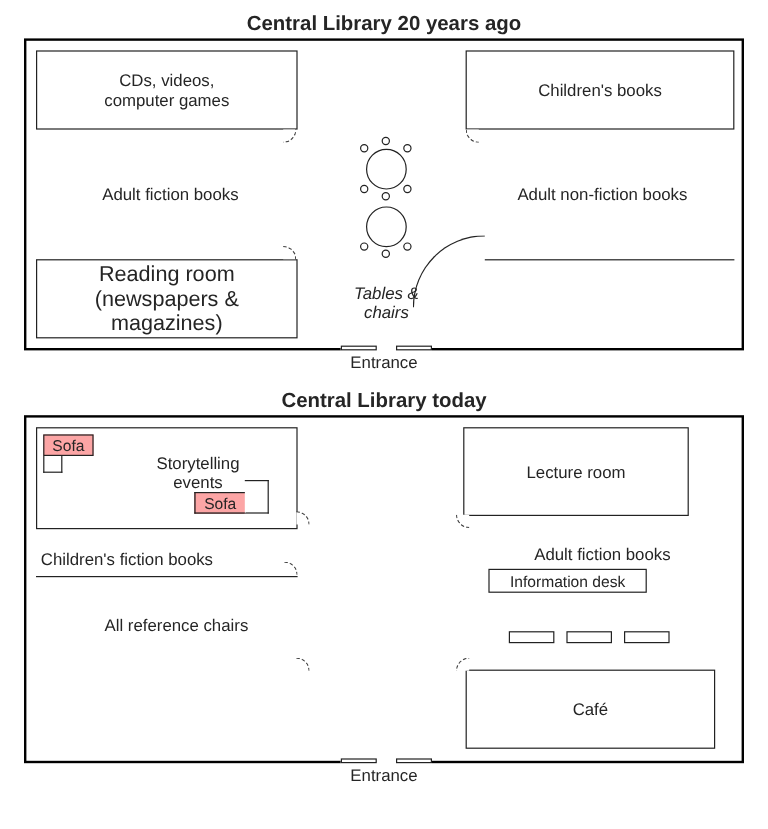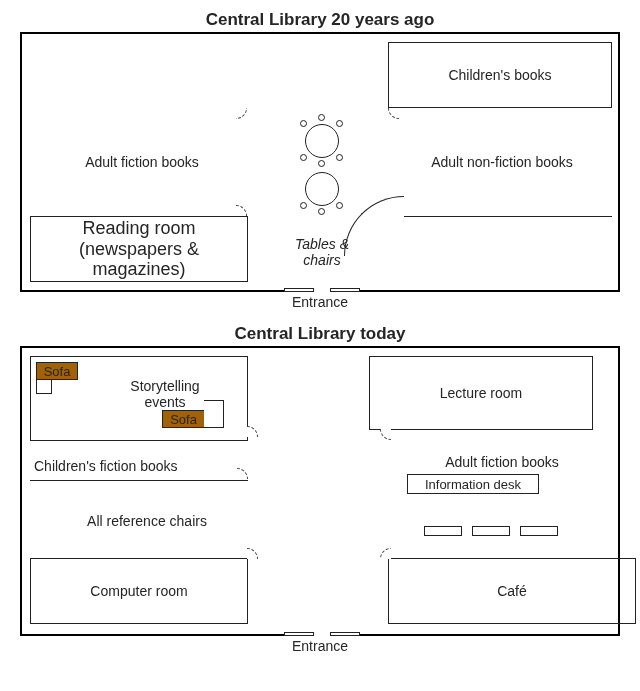--- a/index.html
+++ b/index.html
@@ -64,21 +64,21 @@
     border:1px solid #222;
     border-radius:50%;
     width:7px;height:7px;
     background:#fff;
   }
   .sofa-box {
     position:absolute;
     border:1px solid #222;
     padding:0 4px;
     font-size:13px;
-    background:#a16207;
+    background:#fca5a5;
     display:flex;align-items:center;justify-content:center;
   }
   .info-box {
     position:absolute;
     border:1px solid #222;
     padding:0 4px;
     font-size:13px;
     display:flex;align-items:center;justify-content:center;
   }
   .machine {
@@ -96,20 +96,24 @@
     position:absolute;
     text-align:center;
   }
 </style>
 </head>
 <body>
 
 <div class="plan-title">Central Library 20 years ago</div>
 <div class="plan" style="height:260px;">
 
+  <div class="room" style="left:8px;top:8px;width:218px;height:66px;">
+    <span class="label" style="white-space:pre-line;">CDs, videos,
+computer games</span>
+  </div>
 
   <div class="door-arc" style="left:203px;top:63px;clip-path:inset(50% 0 0 50%);"></div>
 
   <div class="room" style="left:366px;top:8px;width:224px;height:66px;">
     <span class="label">Children's books</span>
   </div>
   <div class="door-arc" style="left:366px;top:63px;clip-path:inset(50% 50% 0 0);"></div>
 
   <div class="plain" style="left:20px;top:120px;width:200px;">
     <span>Adult fiction books</span>
@@ -170,21 +174,21 @@
     <span>Sofa</span>
   </div>
   <div style="position:absolute;left:182px;top:52px;width:20px;height:28px;border:1px solid #222;border-left:none;background:#fff;"></div>
   <div style="position:absolute;left:141px;top:63px;width:42px;height:16px;background:#fff;"></div>
   <div class="sofa-box" style="left:140px;top:62px;width:42px;height:18px;border-right:none;">
     <span>Sofa</span>
   </div>
 
   <div class="door-arc" style="left:214px;top:78px;clip-path:inset(0 0 50% 50%);"></div>
 
-  <div class="room" style="left:347px;top:8px;width:224px;height:74px;">
+  <div class="room" style="left:364px;top:8px;width:188px;height:74px;">
     <span class="label">Lecture room</span>
   </div>
   <div class="door-arc" style="left:358px;top:70px;clip-path:inset(50% 50% 0 0);"></div>
 
   <div class="plain" style="left:12px;top:110px;width:210px;text-align:left;">
     <span>Children's fiction books</span>
   </div>
 
   <div style="position:absolute;left:8px;top:132px;width:218px;height:1px;background:#222;"></div>
   <div class="door-arc" style="left:204px;top:120px;clip-path:inset(0 0 50% 50%);background:#fff;"></div>
@@ -198,26 +202,23 @@
   </div>
 
   <div class="plain" style="left:30px;top:165px;width:190px;">
     <span>All reference chairs</span>
   </div>
 
   <div class="machine" style="left:402px;top:178px;"></div>
   <div class="machine" style="left:450px;top:178px;"></div>
   <div class="machine" style="left:498px;top:178px;"></div>
 
-  <div class="room" style="left:8px;top:210px;width:218px;height:66px;">
-    <span class="label">Computer room</span>
-  </div>
   <div class="door-arc" style="left:214px;top:200px;clip-path:inset(0 0 50% 50%);"></div>
 
-  <div class="room" style="left:366px;top:210px;width:248px;height:66px;">
+  <div class="room" style="left:366px;top:210px;width:208px;height:66px;">
     <span class="label">Café</span>
   </div>
   <div class="door-arc" style="left:358px;top:200px;clip-path:inset(0 50% 50% 0);"></div>
 
   <div class="entrance-gap" style="left:262px;width:76px;"></div>
   <div style="position:absolute;left:262px;bottom:-2px;height:4px;width:30px;border:1px solid #222;background:#fff;"></div>
   <div style="position:absolute;left:308px;bottom:-2px;height:4px;width:30px;border:1px solid #222;background:#fff;"></div>
 </div>
 <div class="entrance-text" style="margin-bottom:0;">Entrance</div>
 

